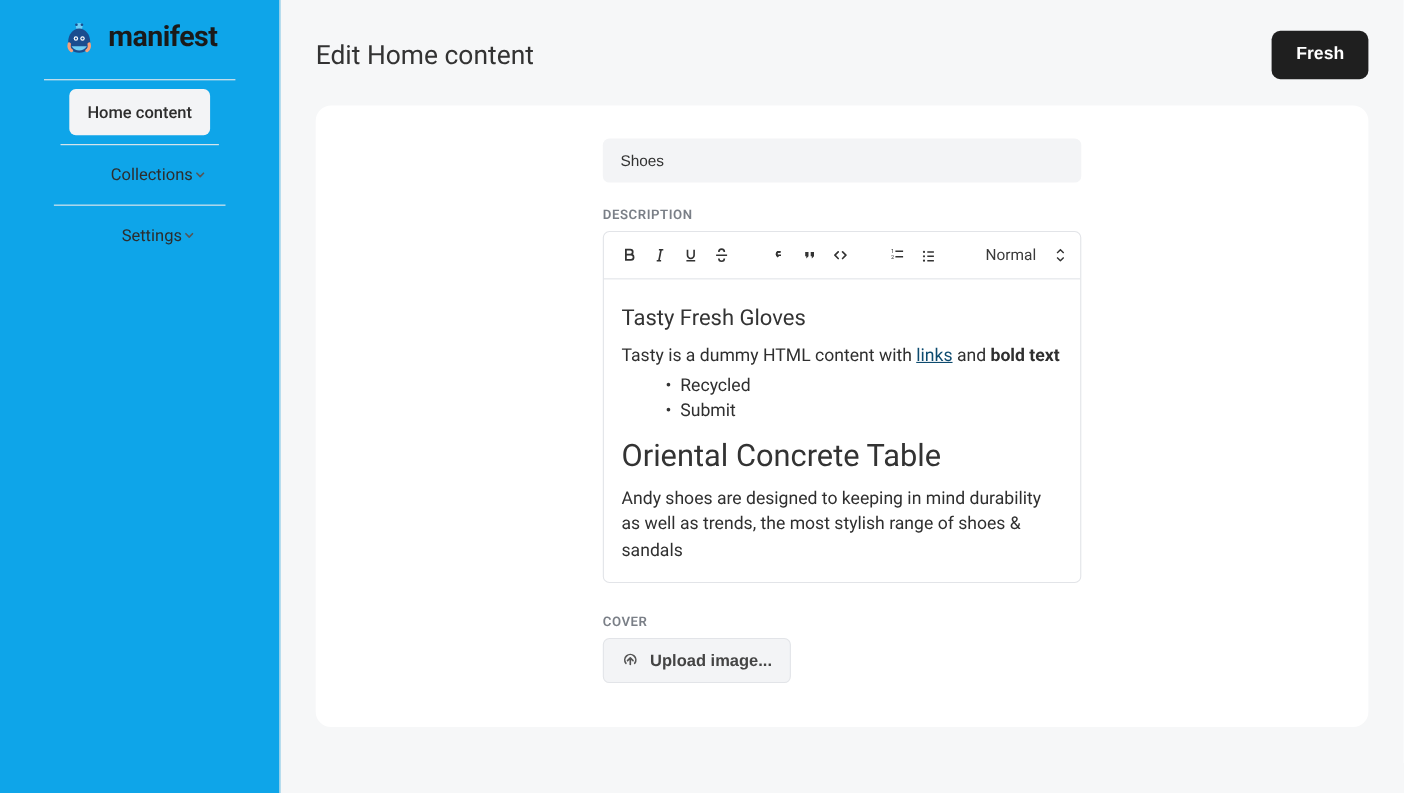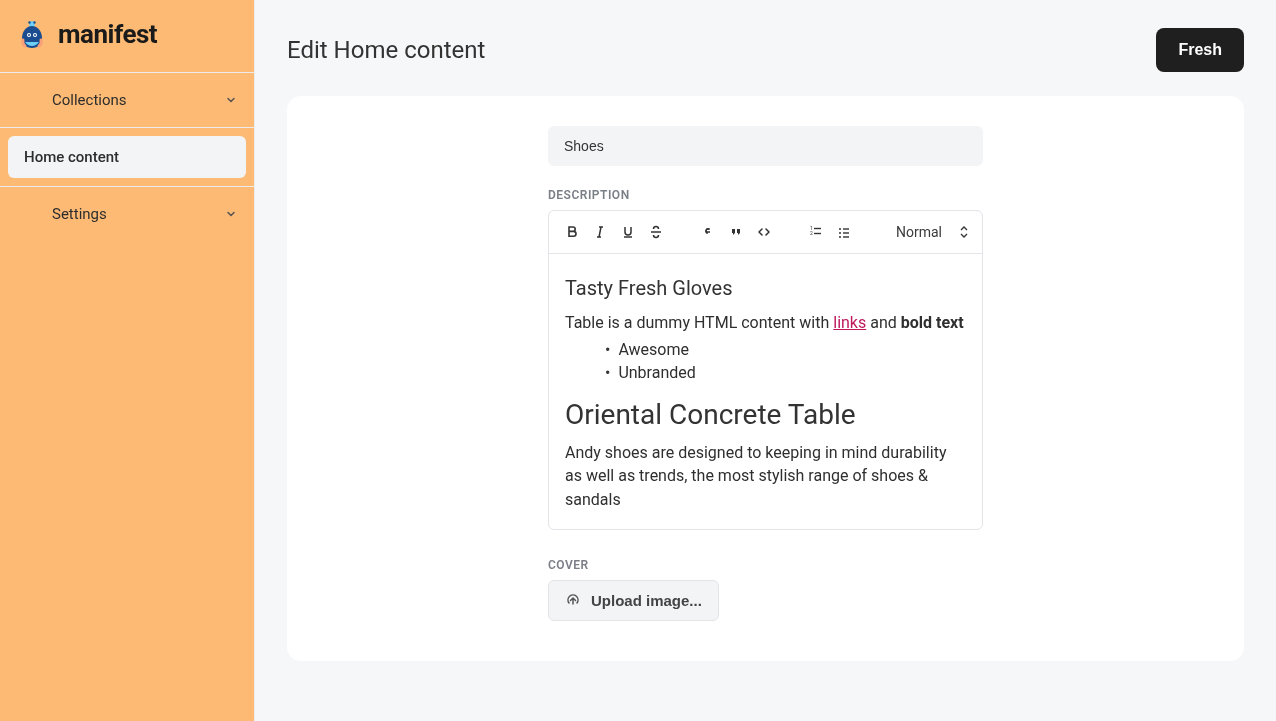--- a/index.html
+++ b/index.html
@@ -7,24 +7,25 @@
     font-family: -apple-system, BlinkMacSystemFont, "Segoe UI", Roboto, "Helvetica Neue", Arial, sans-serif;
     background: #f6f7f8;
     color: #2d2d2d;
     width: 1276px;
     height: 721px;
     overflow: hidden;
   }
   .app { display: flex; height: 100%; }
   .sidebar {
     width: 255px;
-    background: #fdba74;
+    background: #0ea5e9;
     border-right: 1px solid #ececec;
     display: flex;
     flex-direction: column;
+    align-items: center;
   }
   .logo-row {
     display: flex;
     align-items: center;
     gap: 10px;
     padding: 18px 16px 22px 16px;
     border-bottom: 1px solid #ececec;
   }
   .logo-mark {
     width: 32px;
@@ -171,21 +172,21 @@
     font-weight: 400;
     color: #333;
     margin: 6px 0 8px 0;
   }
   .editor-body h2 {
     font-size: 28px;
     font-weight: 400;
     color: #333;
     margin: 10px 0 6px 0;
   }
-  .editor-body a { color: #be185d; text-decoration: underline; }
+  .editor-body a { color: #0c4a6e; text-decoration: underline; }
   .editor-body ul {
     list-style: none;
     padding-left: 40px;
     margin: 4px 0;
   }
   .editor-body ul li::before {
     content: "•";
     margin-right: 8px;
     color: #333;
   }
@@ -221,37 +222,37 @@
           <circle cx="12" cy="17" r="1" fill="#1a4d8f"></circle>
           <circle cx="18" cy="17" r="1" fill="#1a4d8f"></circle>
           <path d="M8 24 Q11 28 15 28 Q19 28 22 24" fill="#6ecff6"></path>
           <path d="M6 22 Q5 26 8 28" stroke="#f7a07a" stroke-width="3" fill="none" stroke-linecap="round"></path>
           <path d="M24 22 Q25 26 22 28" stroke="#f7a07a" stroke-width="3" fill="none" stroke-linecap="round"></path>
         </svg>
       </span>
       <span class="logo-text">manifest</span>
     </div>
 
+    <div class="nav-section">
+      <div class="nav-item active">
+        <span>Home content</span>
+      </div>
+    </div>
+
     <div class="nav-section" style="padding:0">
       <div class="nav-item group" style="padding-left:52px;">
         <span>Collections</span>
         <span class="chev">
           <svg width="12" height="12" viewBox="0 0 12 12">
               <path d="M3 4.5 L6 7.5 L9 4.5" stroke="#555" stroke-width="1.5" fill="none" stroke-linecap="round" stroke-linejoin="round"></path>
             </svg>
         </span>
       </div>
     </div>
 
-    <div class="nav-section">
-      <div class="nav-item active">
-        <span>Home content</span>
-      </div>
-    </div>
-
     <div class="nav-section" style="padding:0; border-bottom:none;">
       <div class="nav-item group" style="padding-left:52px;">
         <span>Settings</span>
         <span class="chev">
           <svg width="12" height="12" viewBox="0 0 12 12">
               <path d="M3 4.5 L6 7.5 L9 4.5" stroke="#555" stroke-width="1.5" fill="none" stroke-linecap="round" stroke-linejoin="round"></path>
             </svg>
         </span>
       </div>
     </div>
@@ -345,25 +346,25 @@
                   <svg width="8" height="12" viewBox="0 0 8 12">
                     <path d="M1 4 L4 1 L7 4 M1 8 L4 11 L7 8" fill="none" stroke="#333" stroke-width="1.3"></path>
                   </svg>
                 </span>
             </div>
           </div>
 
           <div class="editor-body">
             <h1>Tasty Fresh Gloves</h1>
             <p>
-              <span>Table is a dummy HTML content with </span><a href="#">links</a><span> and </span><strong>bold text</strong>
+              <span>Tasty is a dummy HTML content with </span><a href="#">links</a><span> and </span><strong>bold text</strong>
             </p>
             <ul>
-              <li>Awesome</li>
-              <li>Unbranded</li>
+              <li>Recycled</li>
+              <li>Submit</li>
             </ul>
             <h2>Oriental Concrete Table</h2>
             <p>Andy shoes are designed to keeping in mind durability as well as trends, the most stylish range of shoes &amp; sandals</p>
           </div>
         </div>
 
         <div class="field-label">COVER</div>
         <button class="upload-btn">
           <span>
             <svg width="16" height="16" viewBox="0 0 16 16">

